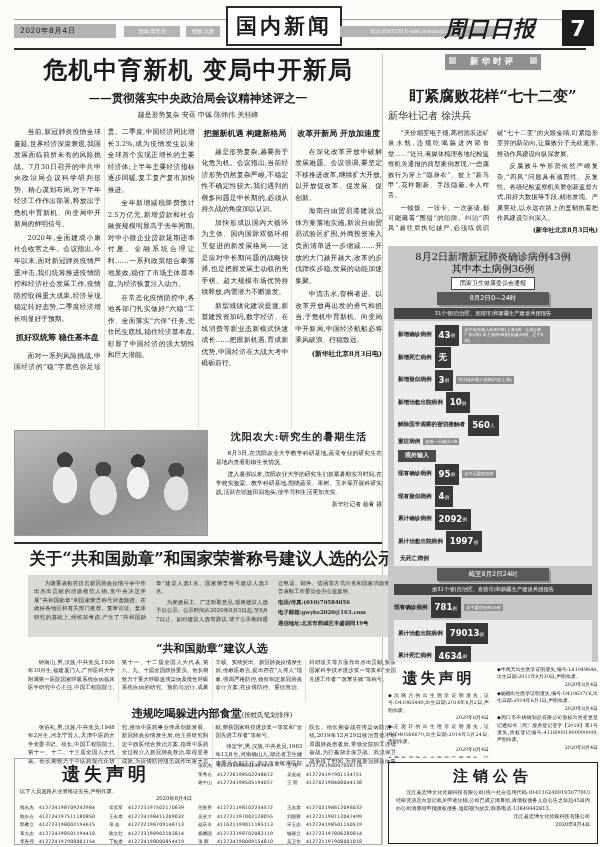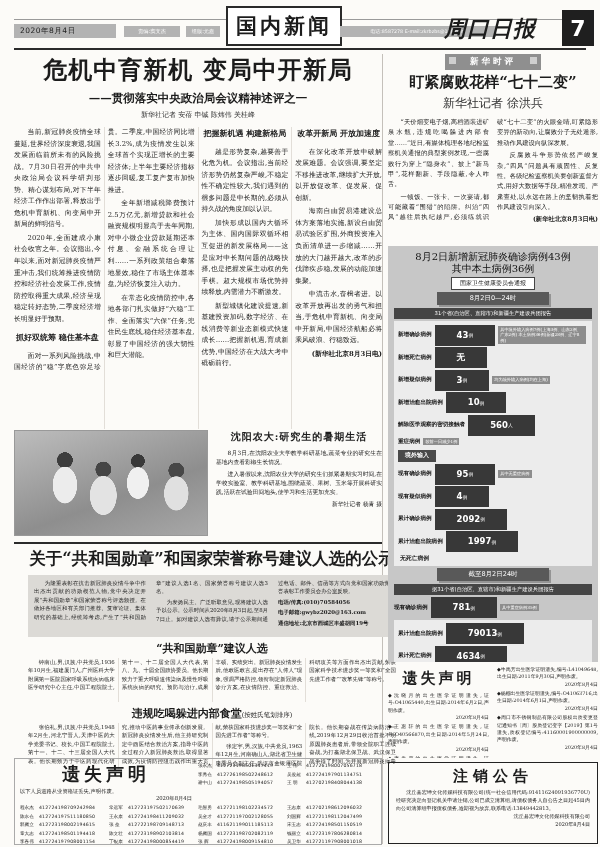--- a/index.html
+++ b/index.html
@@ -55,35 +55,35 @@
   .g-sec small{font-size:6.5px;font-weight:normal}
   .g-cols{column-count:4;column-gap:7px;column-rule:.5px solid #e2ded8;font-size:5.4px;line-height:1.55;text-align:justify;overflow:hidden}
   .g-cols p{text-indent:2em;margin-bottom:2px}
   .g-bio1{height:44px}
   .g-bios{height:46px}
   
   .comm{left:388px;top:54px;width:210px}
   .comm-label{width:96px;margin:0 auto;background:#8f8f8f;color:#fff;font:bold 8.5px "DejaVu Sans",sans-serif;text-align:center;padding:2px 0;letter-spacing:3px;position:relative}
   .comm-label::before,.comm-label::after{content:"";position:absolute;top:3px;width:7px;height:7px;background:#cfcfcf}
   .comm-label::before{left:4px}.comm-label::after{right:4px}
-  .comm-title{text-align:center;font-size:15px;font-weight:bold;margin-top:3px;white-space:nowrap}
-  .comm-by{text-align:center;font-size:12px;margin-top:3px;color:#333}
+  .comm-title{text-align:center;font-size:15px;font-weight:bold;margin-top:17px;white-space:nowrap}
+  .comm-by{text-align:left;font-size:10px;margin-top:3px;color:#333}
   .comm-body{margin-top:5px;height:118px;column-count:2;column-gap:8px;font-size:6.3px;line-height:1.65;text-align:justify;overflow:hidden}
   .comm-body p{text-indent:2em;margin-bottom:2px}
   .comm-body p.sign{text-indent:0;text-align:right;font-weight:bold}
   
   .covid{left:388px;top:246px;width:210px;height:416px;background:#c7c7c7;padding:5px 6px;overflow:hidden}
   .cv-title{text-align:center;font-size:10px;font-weight:normal;line-height:1.15;color:#111}
   .cv-badge{border:1px solid #444;background:#fff;width:fit-content;margin:3px auto 2px;font-size:6px;padding:1px 8px}
   .ctab{width:112px;margin:2px auto;background:#595959;color:#fff;font:6.5px "DejaVu Sans",sans-serif;text-align:center;padding:2px 0;box-shadow:2px 2px 0 #949494}
   .cbar{background:#454545;color:#fff;font:5.3px "DejaVu Sans",sans-serif;text-align:center;padding:2px 0;margin:3px 0 2px}
   .cpanel{background:#ececec;padding:2px 4px}
   .crow{display:flex;align-items:center;gap:3px;margin:1.5px 0;min-height:9.5px}
   .clab{font-size:5.6px;font-weight:bold;color:#111;white-space:nowrap}
-  .cchip{background:#383838;color:#fff;padding:0 22px;height:21px;display:flex;align-items:center;gap:0;flex:none}
+  .cchip{background:#383838;color:#fff;padding:0 4px;height:21px;display:flex;align-items:center;gap:0;flex:none}
   .cchip b{font:bold 8.5px "DejaVu Sans",sans-serif;line-height:1}
   .cchip em{font-style:normal;font-size:4.8px}
   .cnote{background:#8d8d8d;color:#fff;font-size:4.2px;line-height:1.25;padding:1px 2px;max-width:88px}
   .cnote:empty,.cmini:empty,.cchip em:empty{display:none}
   .cplain{font-size:5.8px;font-weight:bold;margin:2px 0 1px 2px}
   .ibadge{background:#4a4a4a;color:#fff;width:fit-content;font-size:6px;font-weight:bold;padding:1.5px 7px;margin:3px 0 2px}
   .cnotes{font-size:5.4px;font-weight:bold;line-height:1.5;margin:2px 0 1px 12px}
   
   .rloss{left:388px;top:666px;width:210px;height:92px;display:flex;gap:8px;overflow:hidden}
   .rcol{flex:1;min-width:0}
@@ -122,21 +122,21 @@
   <div class="abs section-box">国内新闻</div>
   <div class="abs contact-bar">电话:8587278  E-mail:zkrbzbs@126.com</div>
   <div class="abs masthead">周口日报</div>
   <div class="abs pagenum">7</div>
   <div class="abs mainrule"></div>
   <div class="abs vrule"></div>
 
   <section class="abs lead">
     <h1 class="lead-title">危机中育新机 变局中开新局</h1>
     <h2 class="lead-sub">——贯彻落实中央政治局会议精神述评之一</h2>
-    <div class="lead-by">新华社记者 安蓓 申铖 陈炜伟 关桂峰</div>
+    <div class="lead-by">越是形势复杂 安蓓 申铖 陈炜伟 关桂峰</div>
     <div class="lead-body">
       <p>当前,新冠肺炎疫情全球蔓延,世界经济深度衰退,我国发展面临前所未有的风险挑战。7月30日召开的中共中央政治局会议科学研判形势、精心谋划布局,对下半年经济工作作出部署,释放出于危机中育新机、向变局中开新局的鲜明信号。</p>
       <p>2020年,全面建成小康社会收官之年。会议指出,今年以来,面对新冠肺炎疫情严重冲击,我们统筹推进疫情防控和经济社会发展工作,疫情防控取得重大成果,经济呈现稳定转好态势,二季度经济增长明显好于预期。</p>
       <p class="sub">抓好双统筹 稳住基本盘</p>
       <p>面对一系列风险挑战,中国经济的“稳”字底色弥足珍贵。二季度,中国经济同比增长3.2%,成为疫情发生以来全球首个实现正增长的主要经济体;上半年主要经济指标逐步回暖,复工复产复市加快推进。</p>
       <p>全年新增减税降费预计2.5万亿元,新增贷款和社会融资规模明显高于去年同期,对中小微企业贷款延期还本付息、金融系统合理让利……一系列政策组合拳落地显效,稳住了市场主体基本盘,为经济恢复注入动力。</p>
       <p>在常态化疫情防控中,各地各部门扎实做好“六稳”工作、全面落实“六保”任务,兜住民生底线,稳住经济基本盘,彰显了中国经济的强大韧性和巨大潜能。</p>
       <p class="sub">把握新机遇 构建新格局</p>
       <p>越是形势复杂,越要善于化危为机。会议指出,当前经济形势仍然复杂严峻,不稳定性不确定性较大,我们遇到的很多问题是中长期的,必须从持久战的角度加以认识。</p>
       <p>加快形成以国内大循环为主体、国内国际双循环相互促进的新发展格局——这是应对中长期问题的战略抉择,也是把握发展主动权的先手棋。超大规模市场优势持续释放,内需潜力不断激发。</p>

